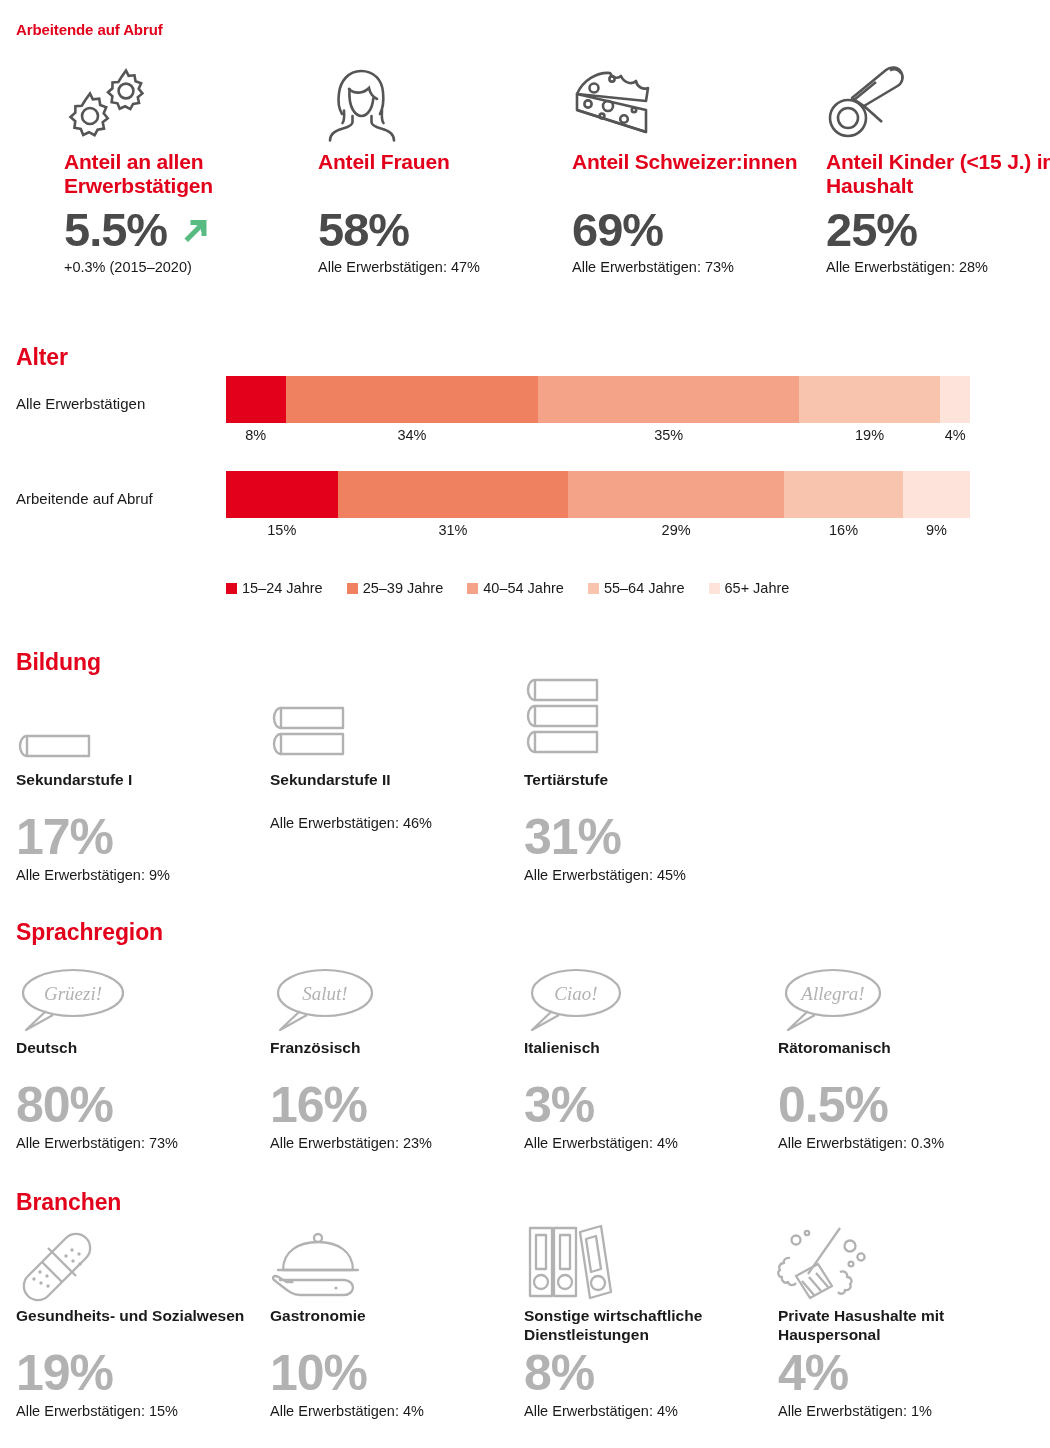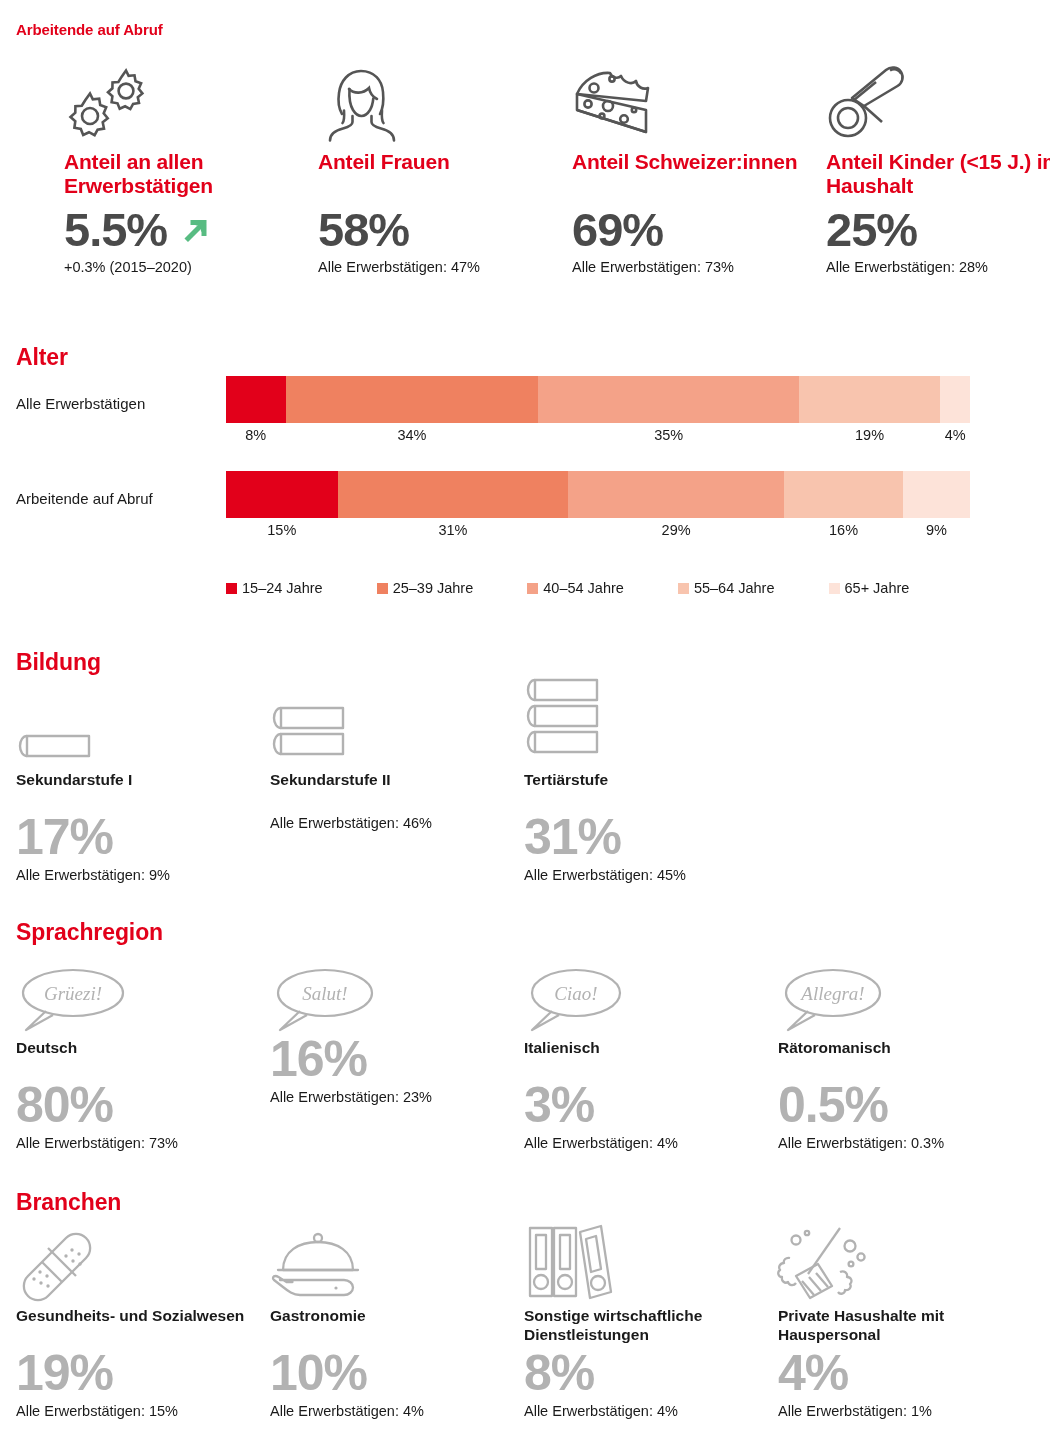--- a/index.html
+++ b/index.html
@@ -92,21 +92,21 @@
   .bar-tick {
     position: absolute; top: 0;
     font-size: 14.5px; color: #1a1a1a; line-height: 20px;
     text-align: center;
     transform: translateX(-50%);
     white-space: nowrap;
   }
 
   .legend {
     position: absolute; left: 226px; top: 236px;
-    display: flex; align-items: flex-end; gap: 30px;
+    display: flex; align-items: flex-end;
   }
   .legend-item { display: flex; align-items: center; margin-right: 24px; }
   .legend-swatch { width: 11px; height: 11px; margin-right: 5px; flex: 0 0 auto; }
   .legend-text { font-size: 14.5px; color: #1a1a1a; line-height: 18px; white-space: nowrap; }
 
   
   .grid-section { position: absolute; left: 0; width: 1050px; }
   .grid-title { position: absolute; left: 16px; top: 0; }
   .grid-cards {
     position: absolute; left: 16px; top: 40px;
@@ -375,20 +375,23 @@
       </div>
 
       <div class="gcard">
         <div class="bubble-icon">
           <svg width="120" height="66" viewBox="0 0 120 66">
             <ellipse cx="55" cy="27" rx="47" ry="23" fill="none" stroke="#b2b2b2" stroke-width="2.2"></ellipse>
             <path d="M30 45 L10 64 L37 49" fill="none" stroke="#b2b2b2" stroke-width="2.2" stroke-linejoin="round"></path>
             <text x="55" y="34" text-anchor="middle" font-family="'Liberation Serif',serif" font-style="italic" font-size="19" fill="#b2b2b2">Salut!</text>
           </svg>
         </div>
+        <div class="gcard-label">
+            <div class="stat-title-dark">Französisch</div>
+          </div>
         <div class="gcard-num"><span class="bignum-gray">16%</span></div>
         <div class="gcard-note sub-note">Alle Erwerbstätigen: 23%</div>
       </div>
 
       <div class="gcard">
         <div class="bubble-icon">
           <svg width="120" height="66" viewBox="0 0 120 66">
             <ellipse cx="52" cy="27" rx="44" ry="23" fill="none" stroke="#b2b2b2" stroke-width="2.2"></ellipse>
             <path d="M28 45 L8 64 L35 49" fill="none" stroke="#b2b2b2" stroke-width="2.2" stroke-linejoin="round"></path>
             <text x="52" y="34" text-anchor="middle" font-family="'Liberation Serif',serif" font-style="italic" font-size="19" fill="#b2b2b2">Ciao!</text>

